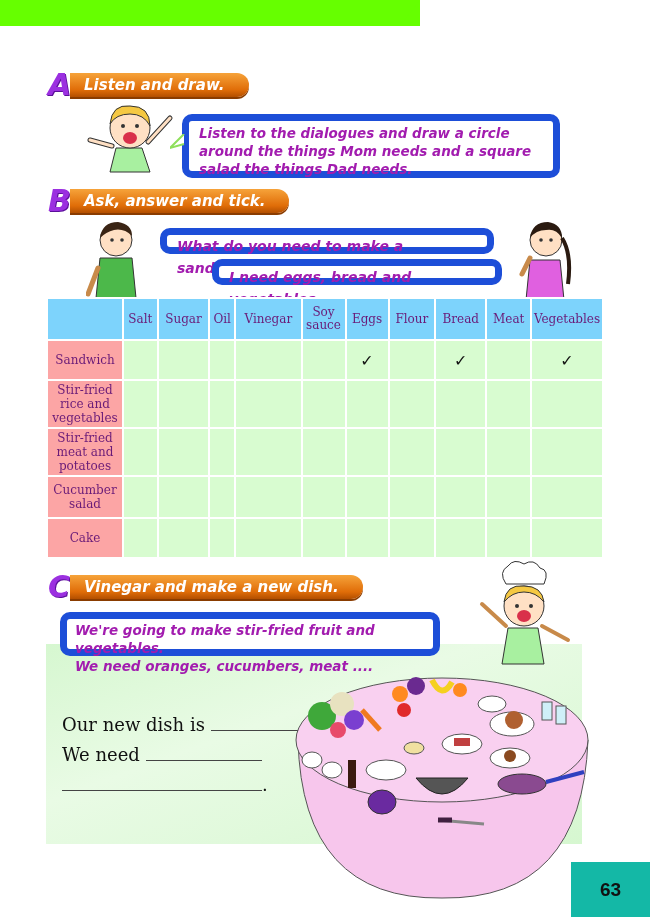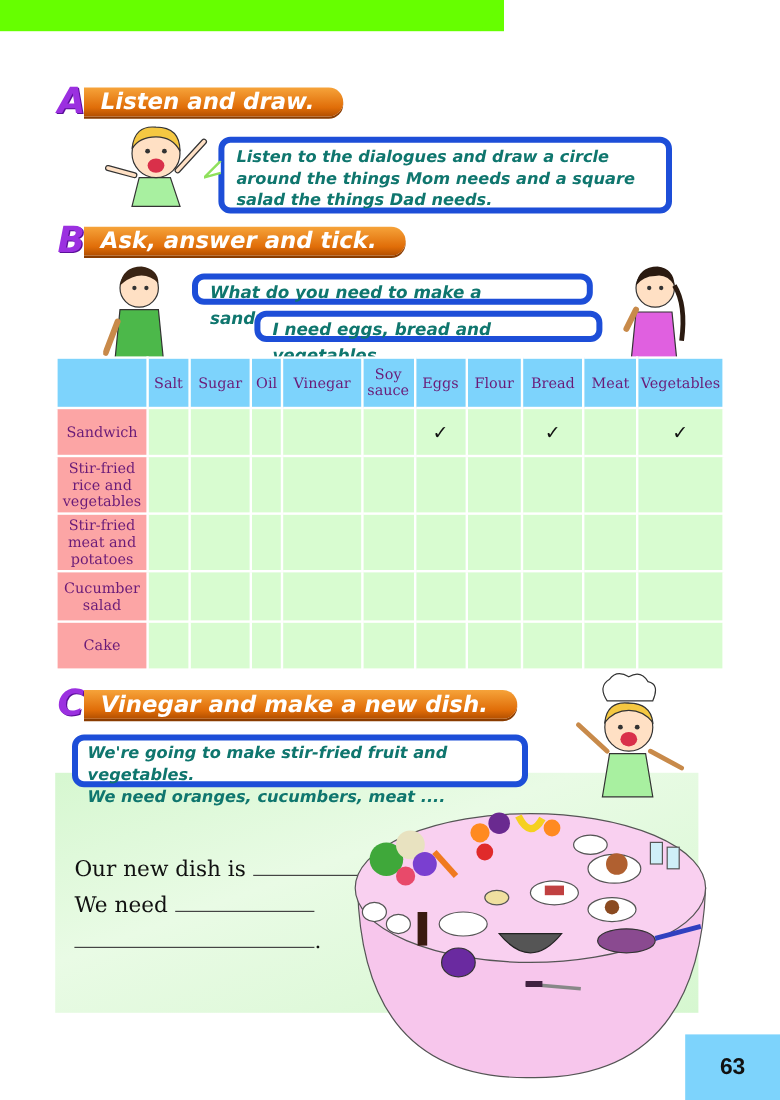--- a/index.html
+++ b/index.html
@@ -8,44 +8,44 @@
 
   .top-band { position: absolute; left: 0; top: 0; width: 420px; height: 26px; background: #66ff00; }
   .top-band-slant { position: absolute; left: 400px; top: 0; width: 0; height: 0;
     border-top: 26px solid #66ff00; border-right: 20px solid transparent; }
 
   .section-head { position: absolute; display: flex; align-items: center; }
   .section-letter { font-family: "DejaVu Sans", sans-serif; font-weight: bold; font-size: 30px;
     color: #9b30e0; text-shadow: 1px 1px 0 #5b0f9a; font-style: italic; width: 26px; line-height: 1; }
   .section-pill { height: 24px; padding: 0 24px 0 14px; border-radius: 0 12px 12px 0;
     background: linear-gradient(#f6a33a, #e06d08 70%, #b34f00); color: #fff;
-    font-family: "DejaVu Sans", sans-serif; font-style: italic; font-weight: bold; font-size: 19px;
+    font-family: "DejaVu Sans", sans-serif; font-style: italic; font-weight: bold; font-size: 15px;
     line-height: 24px; box-shadow: 0 2px 0 #8a3c00; margin-left: -4px; }
 
-  .bubble { position: absolute; border: 5px solid #1d4ed8; border-radius: 10px; background: #fff;
-    font-family: "DejaVu Sans", sans-serif; font-style: italic; font-weight: bold; color: #0f766e; }
+  .bubble { position: absolute; border: 7px solid #1d4ed8; border-radius: 10px; background: #fff;
+    font-family: "DejaVu Sans", sans-serif; font-style: italic; font-weight: bold; color: #a21caf; }
 
   .kid { position: absolute; }
 
   table.grid { position: absolute; left: 46px; top: 297px; width: 558px; border-collapse: collapse;
     font-family: "DejaVu Serif", serif; font-size: 12px; color: #6a1b78; }
   table.grid td, table.grid th { border: 2px solid #ffffff; text-align: center; font-weight: normal; }
   table.grid th { background: #7dd3fc; height: 42px; }
   table.grid td.rowhead { background: #fca5a5; width: 76px; line-height: 14px; }
   table.grid td.cell { background: #d8fcd0; font-size: 16px; color: #111; }
 
   .green-bg { position: absolute; left: 46px; top: 644px; width: 536px; height: 200px;
     background: linear-gradient(160deg, #d6f7d0 0%, #e9fbe5 40%, #d6f7d0 100%); }
 
   .fill-line { position: absolute; font-family: "DejaVu Serif", serif; font-size: 18px; color: #111; }
   .blank { display: inline-block; border-bottom: 1.5px solid #444; vertical-align: baseline; }
 
   .table-illus { position: absolute; left: 292px; top: 660px; width: 300px; height: 240px; }
 
-  .page-num { position: absolute; left: 571px; top: 862px; width: 79px; height: 55px; background: #7dd3fc;
+  .page-num { position: absolute; left: 571px; top: 862px; width: 79px; height: 55px; background: #14b8a6;
     font-family: "Liberation Sans", sans-serif; font-weight: bold; font-size: 19px; color: #111;
     display: flex; align-items: center; justify-content: center; }
 </style>
 </head>
 <body>
 
 <div class="top-band"></div>
 <div class="top-band-slant"></div>
 
 <div class="section-head" style="left:48px; top:70px;">

